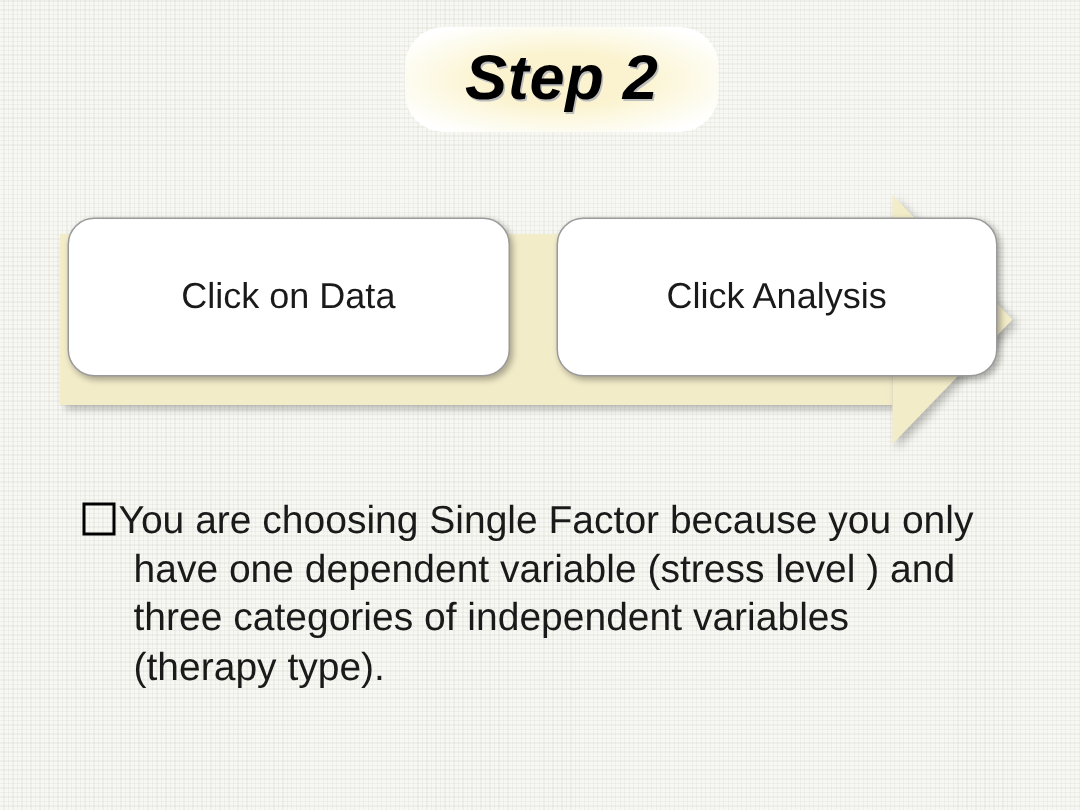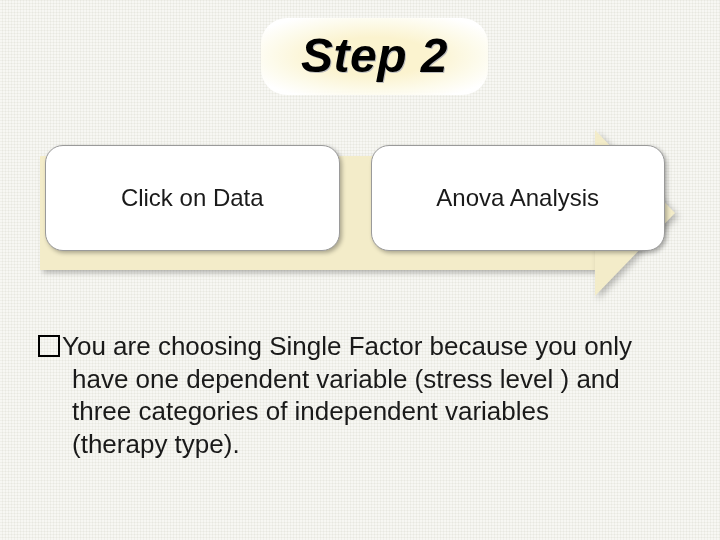--- a/index.html
+++ b/index.html
@@ -31,21 +31,21 @@
     left: 50%;
     top: 18px;
     transform: translateX(-50%);
   }
   .title-pill {
     display: inline-block;
     padding: 10px 40px 12px 40px;
     background: radial-gradient(ellipse at center,
       #fbf3cf 0%, #fbf3cf 35%, #fdfbec 65%, #ffffff 85%);
     border-radius: 26px;
-    font-size: 48px;
+    font-size: 42px;
     font-weight: bold;
     font-style: italic;
     color: #000;
     text-shadow: 1px 1px 0 #bdbdbd;
     letter-spacing: 0.5px;
     margin-left: 29px;
   }
 
   
   .arrow-area {
@@ -98,21 +98,21 @@
     font-size: 24px;
     line-height: 1.15;
     padding: 0 10px;
     box-sizing: border-box;
     box-shadow: 2px 2px 4px rgba(0,0,0,0.3);
   }
 
   
   .body-text {
     position: absolute;
-    left: 38px;
+    left: 55px;
     top: 330px;
     width: 610px;
     font-size: 26px;
     line-height: 1.25;
   }
   .bullet-square {
     display: inline-block;
     width: 18px;
     height: 18px;
     border: 2px solid #000;
@@ -137,21 +137,21 @@
   <div class="arrow-area">
     <div class="arrow-body"></div>
     <div class="arrow-head"></div>
   </div>
 
   <div class="steps">
     <div class="step-box">
       <span>Click on Data</span>
     </div>
     <div class="step-box">
-      <span>Anova Analysis</span>
+      <span>Click Analysis</span>
     </div>
   </div>
 
   <div class="body-text">
     <span class="para-indent">
       <span class="bullet-square"></span><span>You are choosing Single Factor because you only have one dependent variable (stress level ) and three categories of independent variables (therapy type).</span>
     </span>
   </div>
 
 </div>

